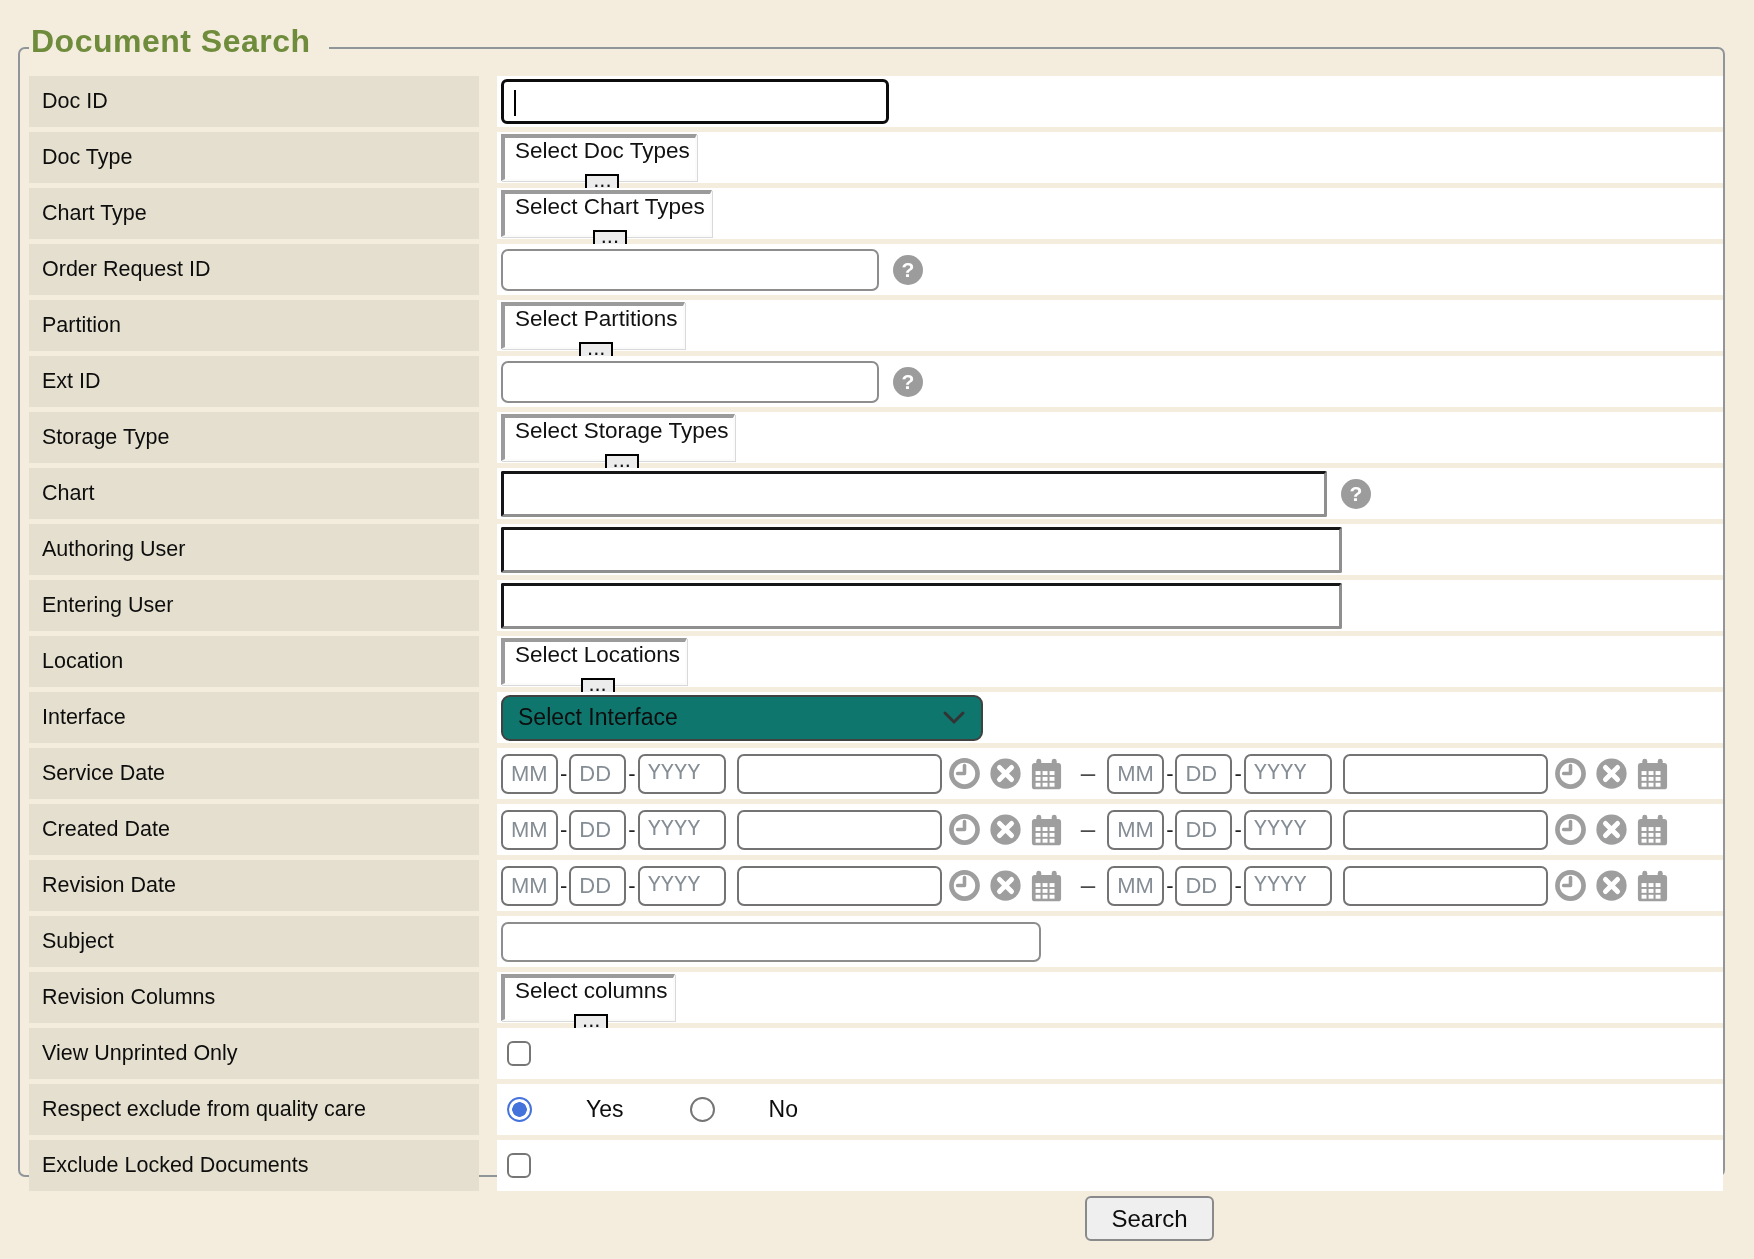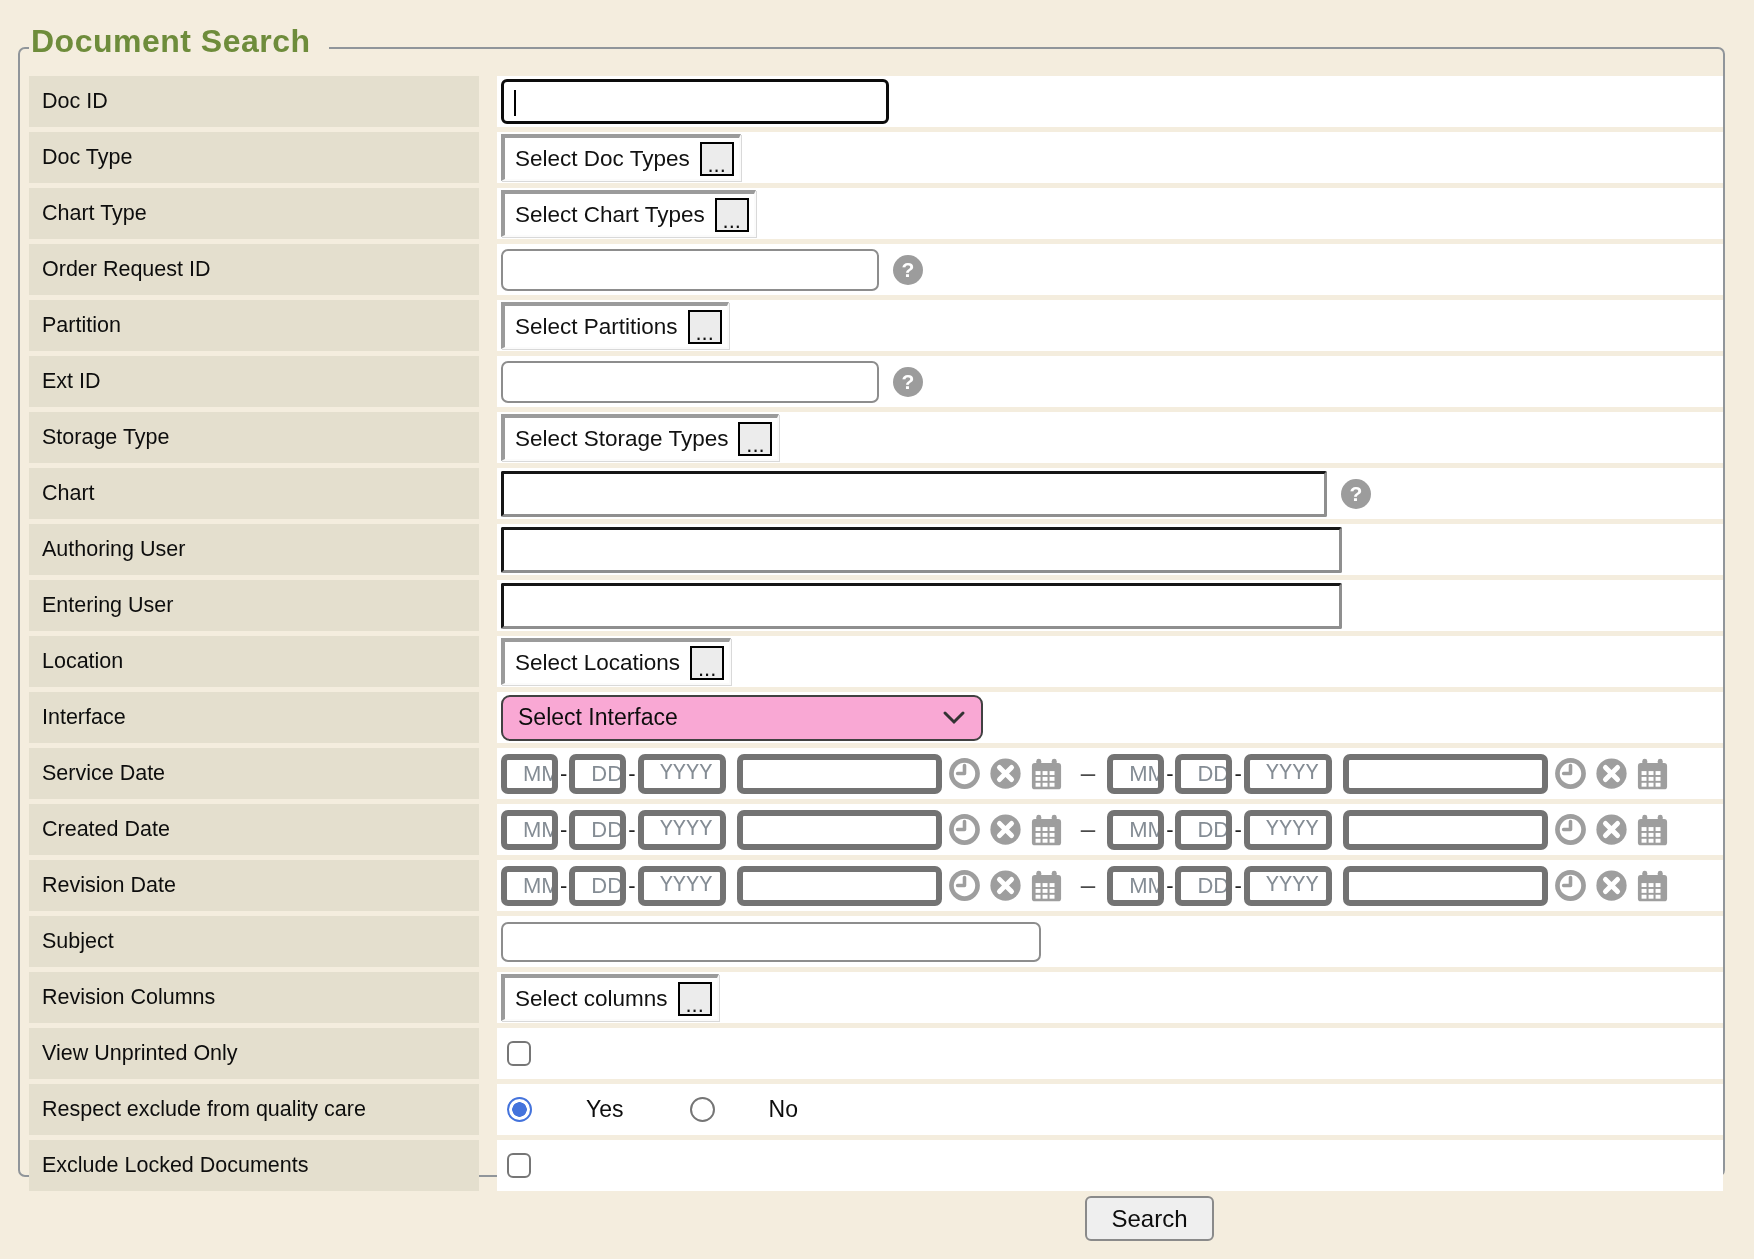--- a/index.html
+++ b/index.html
@@ -27,36 +27,36 @@
   
   .binput { height:46px; background:#fff; outline:none; font-size:22px; padding:0 9px; border-radius:2px;
             border-top:3px solid #161616; border-left:3px solid #161616;
             border-bottom:3px solid #8f8f8f; border-right:3px solid #8f8f8f; }
   .w826 { width:826px; } .w841 { width:841px; }
 
   
   .msel { display:inline-flex; align-items:center; height:47px; background:#fff;
           border-top:4px solid #9b9b9b; border-left:4px solid #9b9b9b;
           border-bottom:2px solid #fbfbfb; border-right:2px solid #fbfbfb;
-          box-shadow:1px 1px 0 #d9d9d9; padding:0 5px 0 10px; gap:10px; font-size:22.5px; color:#111; cursor:default; }
+          box-shadow:1px 1px 0 #d9d9d9; padding:0 5px 0 10px; gap:10px; font-size:22.5px; color:#111; cursor:default;flex-direction:column; }
   .dots { width:34px; height:34px; border:2px solid #000; background:#ececec; font-size:22px; color:#111;
           display:flex; align-items:flex-end; justify-content:center; padding-bottom:5px; line-height:8px;
           font-family:"Liberation Sans", sans-serif; cursor:pointer; }
 
   
-  .ifsel { width:482px; height:46px; border:2px solid #414141; border-radius:9px; background:#f9a8d4;
+  .ifsel { width:482px; height:46px; border:2px solid #414141; border-radius:9px; background:#0f766e;
            display:flex; align-items:center; justify-content:space-between; padding:0 15px; font-size:23px; color:#0d0d0d; }
 
   
   .help { flex:none; width:30px; height:30px; border-radius:50%; background:#9c9c9c; color:#fff; font-weight:bold;
           font-size:21px; display:flex; align-items:center; justify-content:center; margin-left:14px; cursor:pointer; }
 
   
   .dgroup { display:inline-flex; align-items:center; }
-  .din { height:40px; border:6px solid #737373; border-radius:7px; font-size:22px; padding:0 0 0 16px; outline:none; background:#fff; color:#333; }
+  .din { height:40px; border:2px solid #737373; border-radius:7px; font-size:22px; padding:0 0 0 8px; outline:none; background:#fff; color:#333; }
   .din::placeholder { color:#848c94; opacity:1; }
   .dmm,.ddd { width:57px; } .dyy { width:88px;font-family:Liberation Mono, monospace; } .dtime { width:205px; margin-left:11px; }
   .dsep { margin:0 2px; font-size:22px; color:#222; }
   .dicon { width:36px; height:38px; display:flex; align-items:center; justify-content:center; margin-left:5px; cursor:pointer; }
   .range-sep { font-size:26px; color:#4a4a4a; margin:0 12px 0 16px; }
 
   
   .cb { width:24px; height:25px; border:2.5px solid #767676; border-radius:6px; background:#fff; margin-left:6px; cursor:pointer; }
   .radio-wrap { display:flex; align-items:center; margin-left:6px; font-size:23px; color:#0d0d0d;gap:48px; }
   .radio { width:25px; height:25px; border-radius:50%; margin-right:6px; cursor:pointer; }

